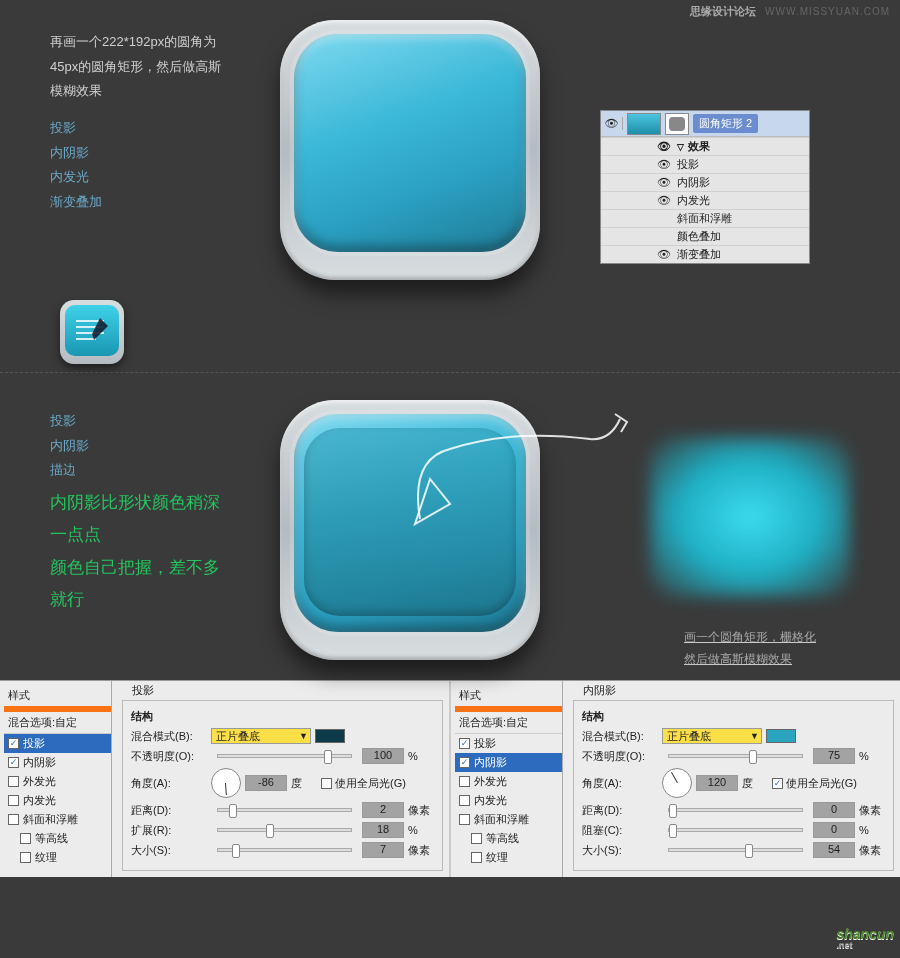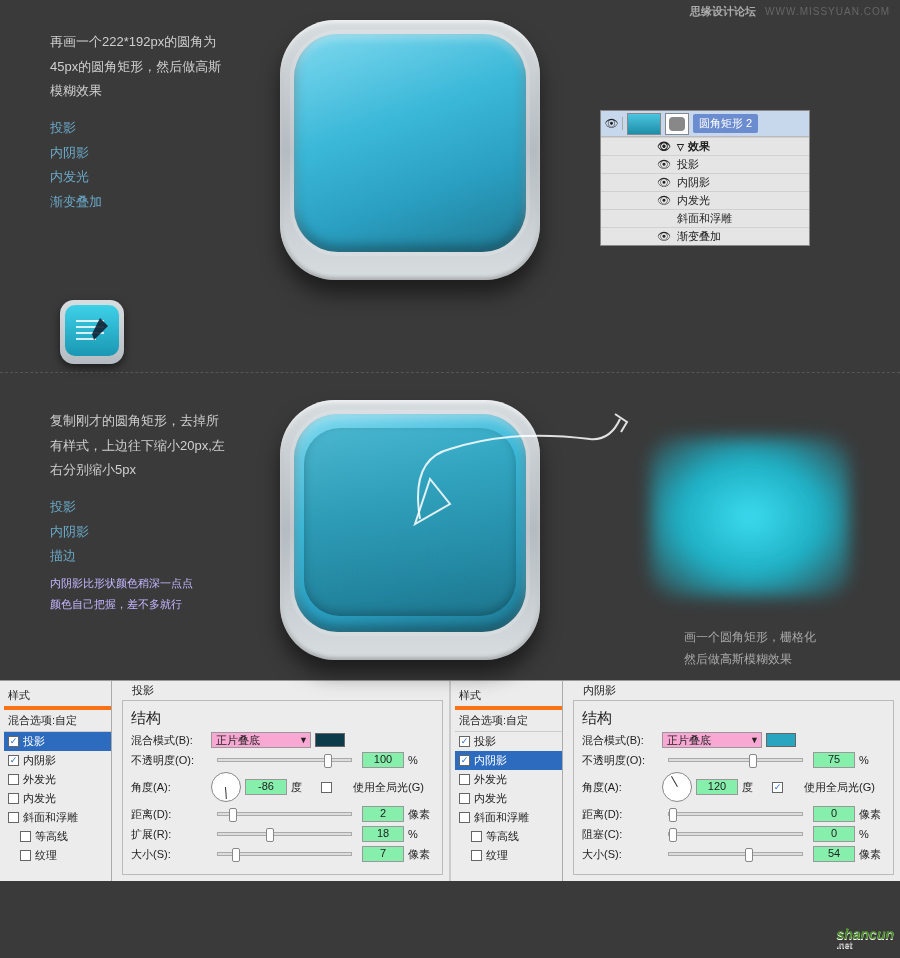--- a/index.html
+++ b/index.html
@@ -22,21 +22,21 @@
 .header-bar .url { color: #666; letter-spacing: 1px; font-size: 10px; margin-left: 6px;}
 
 .section { display: flex; padding: 20px 0 10px 0; position: relative; }
 .left-col { width: 230px; padding-left: 50px; padding-top: 10px; }
 .middle-col { width: 360px; display: flex; align-items: center; justify-content: center; }
 .right-col { flex: 1; padding-left: 10px; }
 
 .step-title { font-size: 28px; color: #fff; font-weight: bold; margin-bottom: 16px; }
 .step-desc { line-height: 1.9; color: #cfcfcf; font-size: 13px; margin-bottom: 12px; }
 .fx-list div { color: #6aa8c7; font-size: 13px; line-height: 1.9; }
-.note-text { color: #c4b5fd; font-size: 11px; line-height: 1.9; margin-top: 4px; }
+.note-text { color: #22c55e; font-size: 17px; line-height: 1.9; margin-top: 4px; }
 
 
 .icon3d {
   width: 260px; height: 260px; position: relative;
   border-radius: 55px;
   background: linear-gradient(180deg, #d8dde0 0%, #b5bcc1 50%, #d8dde0 100%);
   box-shadow: 0 14px 20px rgba(0,0,0,0.5), inset 0 2px 4px rgba(255,255,255,0.8), inset 0 -2px 4px rgba(0,0,0,0.3);
 }
 .icon3d::before {
   content:""; position:absolute; left:14px; top:14px; right:14px; bottom:28px;
@@ -91,55 +91,55 @@
 .fx-sub .tri { margin-right: 4px; font-size: 9px; }
 
 
 .glow-box {
   width: 200px; height: 160px; border-radius: 24px;
   background: radial-gradient(ellipse at center, rgba(60,220,240,1) 0%, rgba(28,188,211,0.9) 50%, rgba(28,188,211,0) 100%);
   filter: blur(8px);
 }
 
 .step5-right {
-  display:flex; flex-direction:column; align-items:center; gap:20px; padding-top: 48px;
+  display:flex; flex-direction:column; align-items:center; gap:20px; padding-top: 48px; text-decoration: underline;
 }
 .hint { color:#a8a8a8; font-size:12px; line-height:1.8; text-align:left; margin-top:10px; }
 
 
 .dialogs { display:flex; background:#ececec; border-top:1px solid #999; color:#222; font-size:11px; }
 .dialog { flex:1; display:flex; border-right:2px solid #ccc;}
 .dialog:last-child { border-right:none; }
 .style-list {
   width: 112px; border-right:1px solid #aaa; padding: 4px 0 0 4px;
 }
-.style-list .hd { padding: 3px 4px; border-bottom:4px solid #f97316; font-size:11px; }
+.style-list .hd { padding: 3px 4px; border-bottom:6px solid #f97316; font-size:11px; }
 .style-list .blend { padding: 3px 4px; border-bottom:1px solid #ccc; }
 .style-item {
   display:flex; align-items:center; padding: 2px 4px; gap: 4px;
 }
 .style-item.selected { background:#2d6bbf; color:#fff; }
 .style-item .cb { width:11px; height:11px; border:1px solid #666; background:#fff; display:inline-flex; align-items:center; justify-content:center; font-size:9px; color:#2d6bbf; line-height:1; }
 .style-item .cb.checked::after { content:"✓"; }
 
 .struct { flex:1; padding: 2px 6px 6px 10px; }
-.field-title { font-size:15px; margin: 2px 0 4px; }
+.field-title { font-size:11px; margin: 2px 0 4px; font-weight: bold; }
 .fieldset-label { font-size:11px; padding-left: 10px; }
 .row { display:flex; align-items:center; margin: 4px 0; gap:4px; font-size:11px; }
 .row .lbl { width: 76px; }
 .row .slider { flex:1; height:4px; background:#ddd; border:1px solid #aaa; position:relative; margin:0 6px; }
 .row .slider .thumb { position:absolute; top:-5px; width:8px; height:14px; background:#fff; border:1px solid #888; border-radius:2px; }
-.row .valbox { width:42px; height:16px; border:1px solid #999; background:#86efac; text-align:center; font-size:11px; }
+.row .valbox { width:42px; height:16px; border:1px solid #999; background:#a3a3a3; text-align:center; font-size:11px; }
 .row .unit { width:26px; }
-.row .combo { width:100px; height:16px; border:1px solid #999; background:#f9a8d4; padding-left:4px; display:flex; align-items:center; justify-content:space-between;}
+.row .combo { width:100px; height:16px; border:1px solid #999; background:#fde047; padding-left:4px; display:flex; align-items:center; justify-content:space-between;}
 .row .combo .dd { font-size:9px; padding-right:2px; }
 .row .swatch { width:30px; height:14px; border:1px solid #666; }
 .angle-ctrl { width:30px; height:30px; border:1px solid #888; border-radius:50%; position:relative; background:#fff; }
 .angle-ctrl .needle { position:absolute; left:50%; top:50%; width:12px; height:1px; background:#333; transform-origin:0 0; }
-.cbx { display:inline-flex; align-items:center; gap:21px; }
+.cbx { display:inline-flex; align-items:center; gap:3px; }
 .cbx .cb { width:11px; height:11px; border:1px solid #666; background:#fff; display:inline-flex; align-items:center; justify-content:center; font-size:9px; color:#2d6bbf;}
 .cbx .cb.checked::after { content:"✓"; }
 
 .watermark {
   position:absolute; right:6px; bottom:8px; font-size:14px; font-weight:bold;
   color:#4a8a2a; text-shadow:0 1px 0 #fff; font-style:italic;
 }
 .watermark .ext { font-size:9px; color:#888; font-style:normal; display:block; text-align:left; margin-top:-2px; }
 </style>
 </head>
@@ -187,20 +187,24 @@
           </div>
           <div class="fx-sub">
             <span class="eye2">👁</span>
             <span>内发光</span>
           </div>
           <div class="fx-sub">
             <span class="eye2"></span>
             <span>斜面和浮雕</span>
           </div>
           <div class="fx-sub">
+            <span class="eye2"></span>
+            <span>颜色叠加</span>
+          </div>
+          <div class="fx-sub">
             <span class="eye2">👁</span>
             <span>渐变叠加</span>
           </div>
         </div>
     </div>
   </div>
 </div>
 
 <div class="small-icon">
   <svg viewBox="0 0 44 44">
@@ -209,21 +213,20 @@
     <rect x="6" y="22" width="28" height="2" fill="#fff" opacity="0.8"></rect>
     <rect x="6" y="28" width="20" height="2" fill="#fff" opacity="0.8"></rect>
     <path d="M 30 8 L 38 16 L 24 30 L 22 24 Z" fill="#123" opacity="0.9"></path>
   </svg>
 </div>
 
 <div class="dashed-divider"></div>
 
 <div class="section" style="padding-top:8px;">
   <div class="left-col" style="padding-top:20px;">
-    <div class="step-desc">复制刚才的圆角矩形，去掉所有样式，上边往下缩小20px,左右分别缩小5px</div>
     <div class="fx-list">
       <div>投影</div>
       <div>内阴影</div>
       <div>描边</div>
     </div>
     <div class="note-text" style="white-space:pre-line;">内阴影比形状颜色稍深一点点
 颜色自己把握，差不多就行</div>
   </div>
   <div class="middle-col" style="position:relative;">
     <div class="icon3d inner"></div>

